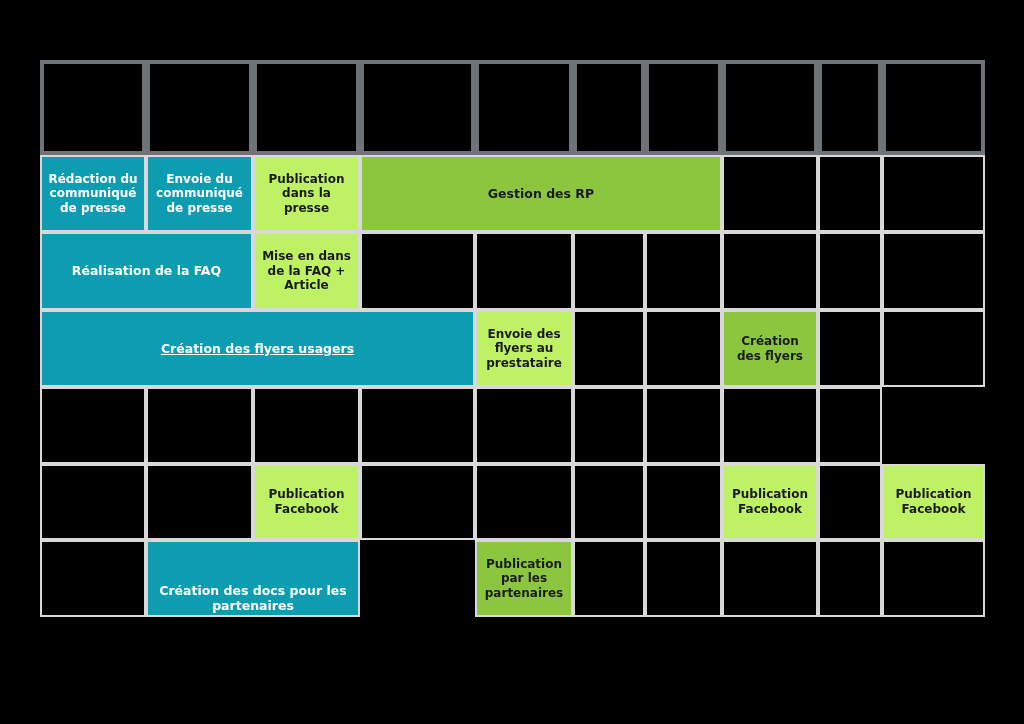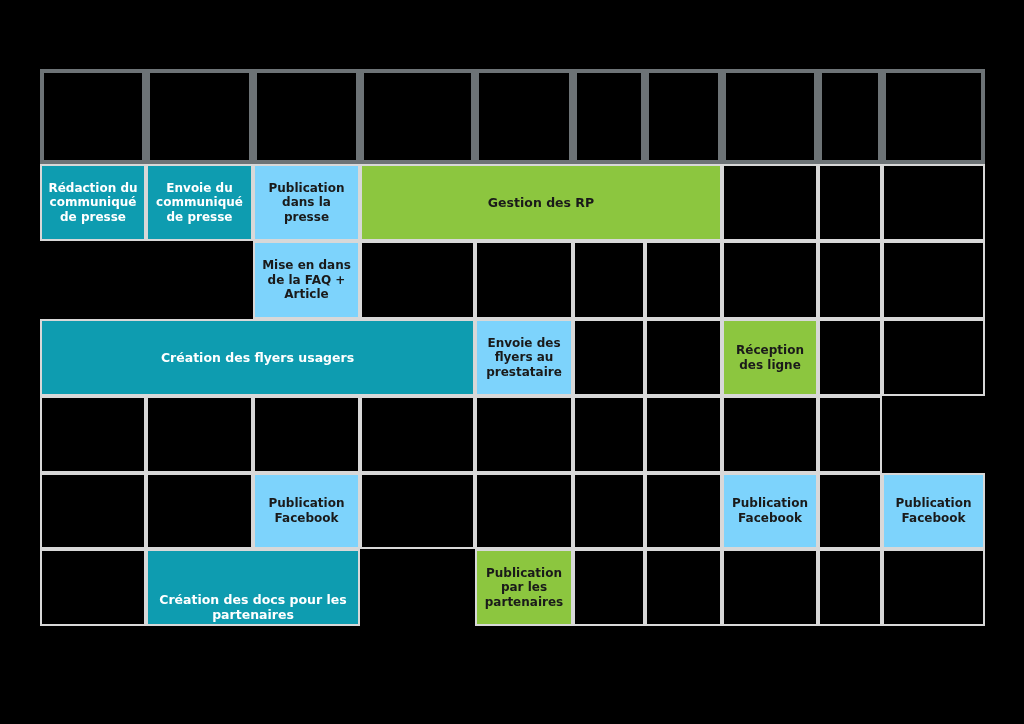--- a/index.html
+++ b/index.html
@@ -18,21 +18,21 @@
     position: relative;
     width: 1024px;
     height: 724px;
     background: #000000;
   }
 
   
   #grid {
     position: absolute;
     left: 40px;
-    top: 69px;
+    top: 60px;
     width: 945px;
     height: 557px;
   }
 
   .cell {
     position: absolute;
     box-sizing: border-box;
     display: flex;
     align-items: center;
     justify-content: center;
@@ -59,21 +59,21 @@
     background: #000000;
   }
 
   .cell.teal {
     background: #0E9CB0;
     border: 2px solid #D8D8D8;
     color: #FFFFFF;
   }
 
   .cell.yellow {
-    background: #7dd3fc;
+    background: #bef264;
     border: 2px solid #D8D8D8;
     color: #1A1A1A;
   }
 
   .cell.green {
     background: #8CC63F;
     border: 2px solid #D8D8D8;
     color: #1A1A1A;
   }
 
@@ -140,31 +140,34 @@
       </div>
       <div class="cell teal" style="left: 106px; top: 95px; width: 107px; height: 77px;">
         <span class="label fs-12">Envoie du communiqué de presse</span>
       </div>
       <div class="cell yellow" style="left: 213px; top: 95px; width: 107px; height: 77px;">
         <span class="label fs-12">Publication dans la presse</span>
       </div>
       <div class="cell green" style="left: 320px; top: 95px; width: 362px; height: 77px; justify-content: flex-end;">
         <span class="label fs-13">Gestion des RP</span>
       </div>
+      <div class="cell teal" style="left: 0px; top: 172px; width: 213px; height: 78px;">
+        <span class="label fs-13">Réalisation de la FAQ</span>
+      </div>
       <div class="cell yellow" style="left: 213px; top: 172px; width: 107px; height: 78px;">
         <span class="label fs-12">Mise en dans de la FAQ + Article</span>
       </div>
-      <div class="cell teal" style="left: 0px; top: 250px; width: 435px; height: 77px;">
+      <div class="cell teal" style="left: 0px; top: 250px; width: 435px; height: 77px; text-decoration: underline;">
         <span class="label fs-13">Création des flyers usagers</span>
       </div>
       <div class="cell yellow" style="left: 435px; top: 250px; width: 98px; height: 77px;">
         <span class="label fs-12">Envoie des flyers au prestataire</span>
       </div>
       <div class="cell green" style="left: 682px; top: 250px; width: 96px; height: 77px;">
-        <span class="label fs-12">Réception des ligne</span>
+        <span class="label fs-12">Création des flyers</span>
       </div>
       <div class="cell yellow" style="left: 213px; top: 404px; width: 107px; height: 76px;">
         <span class="label fs-12">Publication Facebook</span>
       </div>
       <div class="cell yellow" style="left: 682px; top: 404px; width: 96px; height: 76px;">
         <span class="label fs-12">Publication Facebook</span>
       </div>
       <div class="cell yellow" style="left: 842px; top: 404px; width: 103px; height: 76px;">
         <span class="label fs-12">Publication Facebook</span>
       </div>

